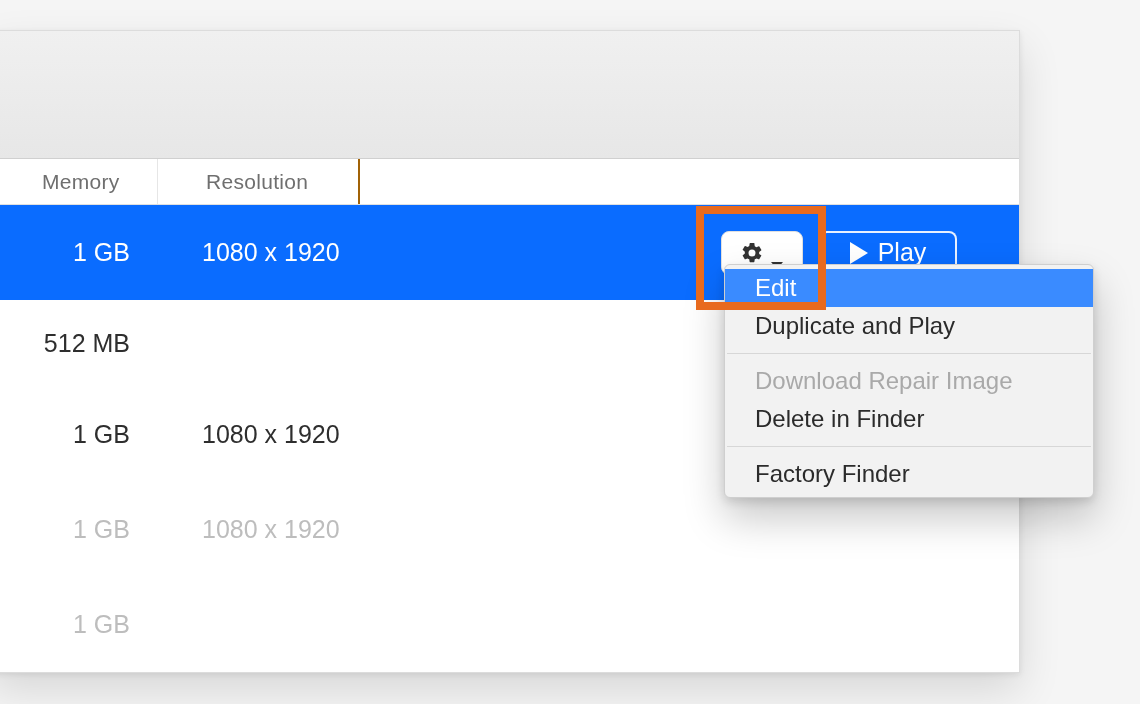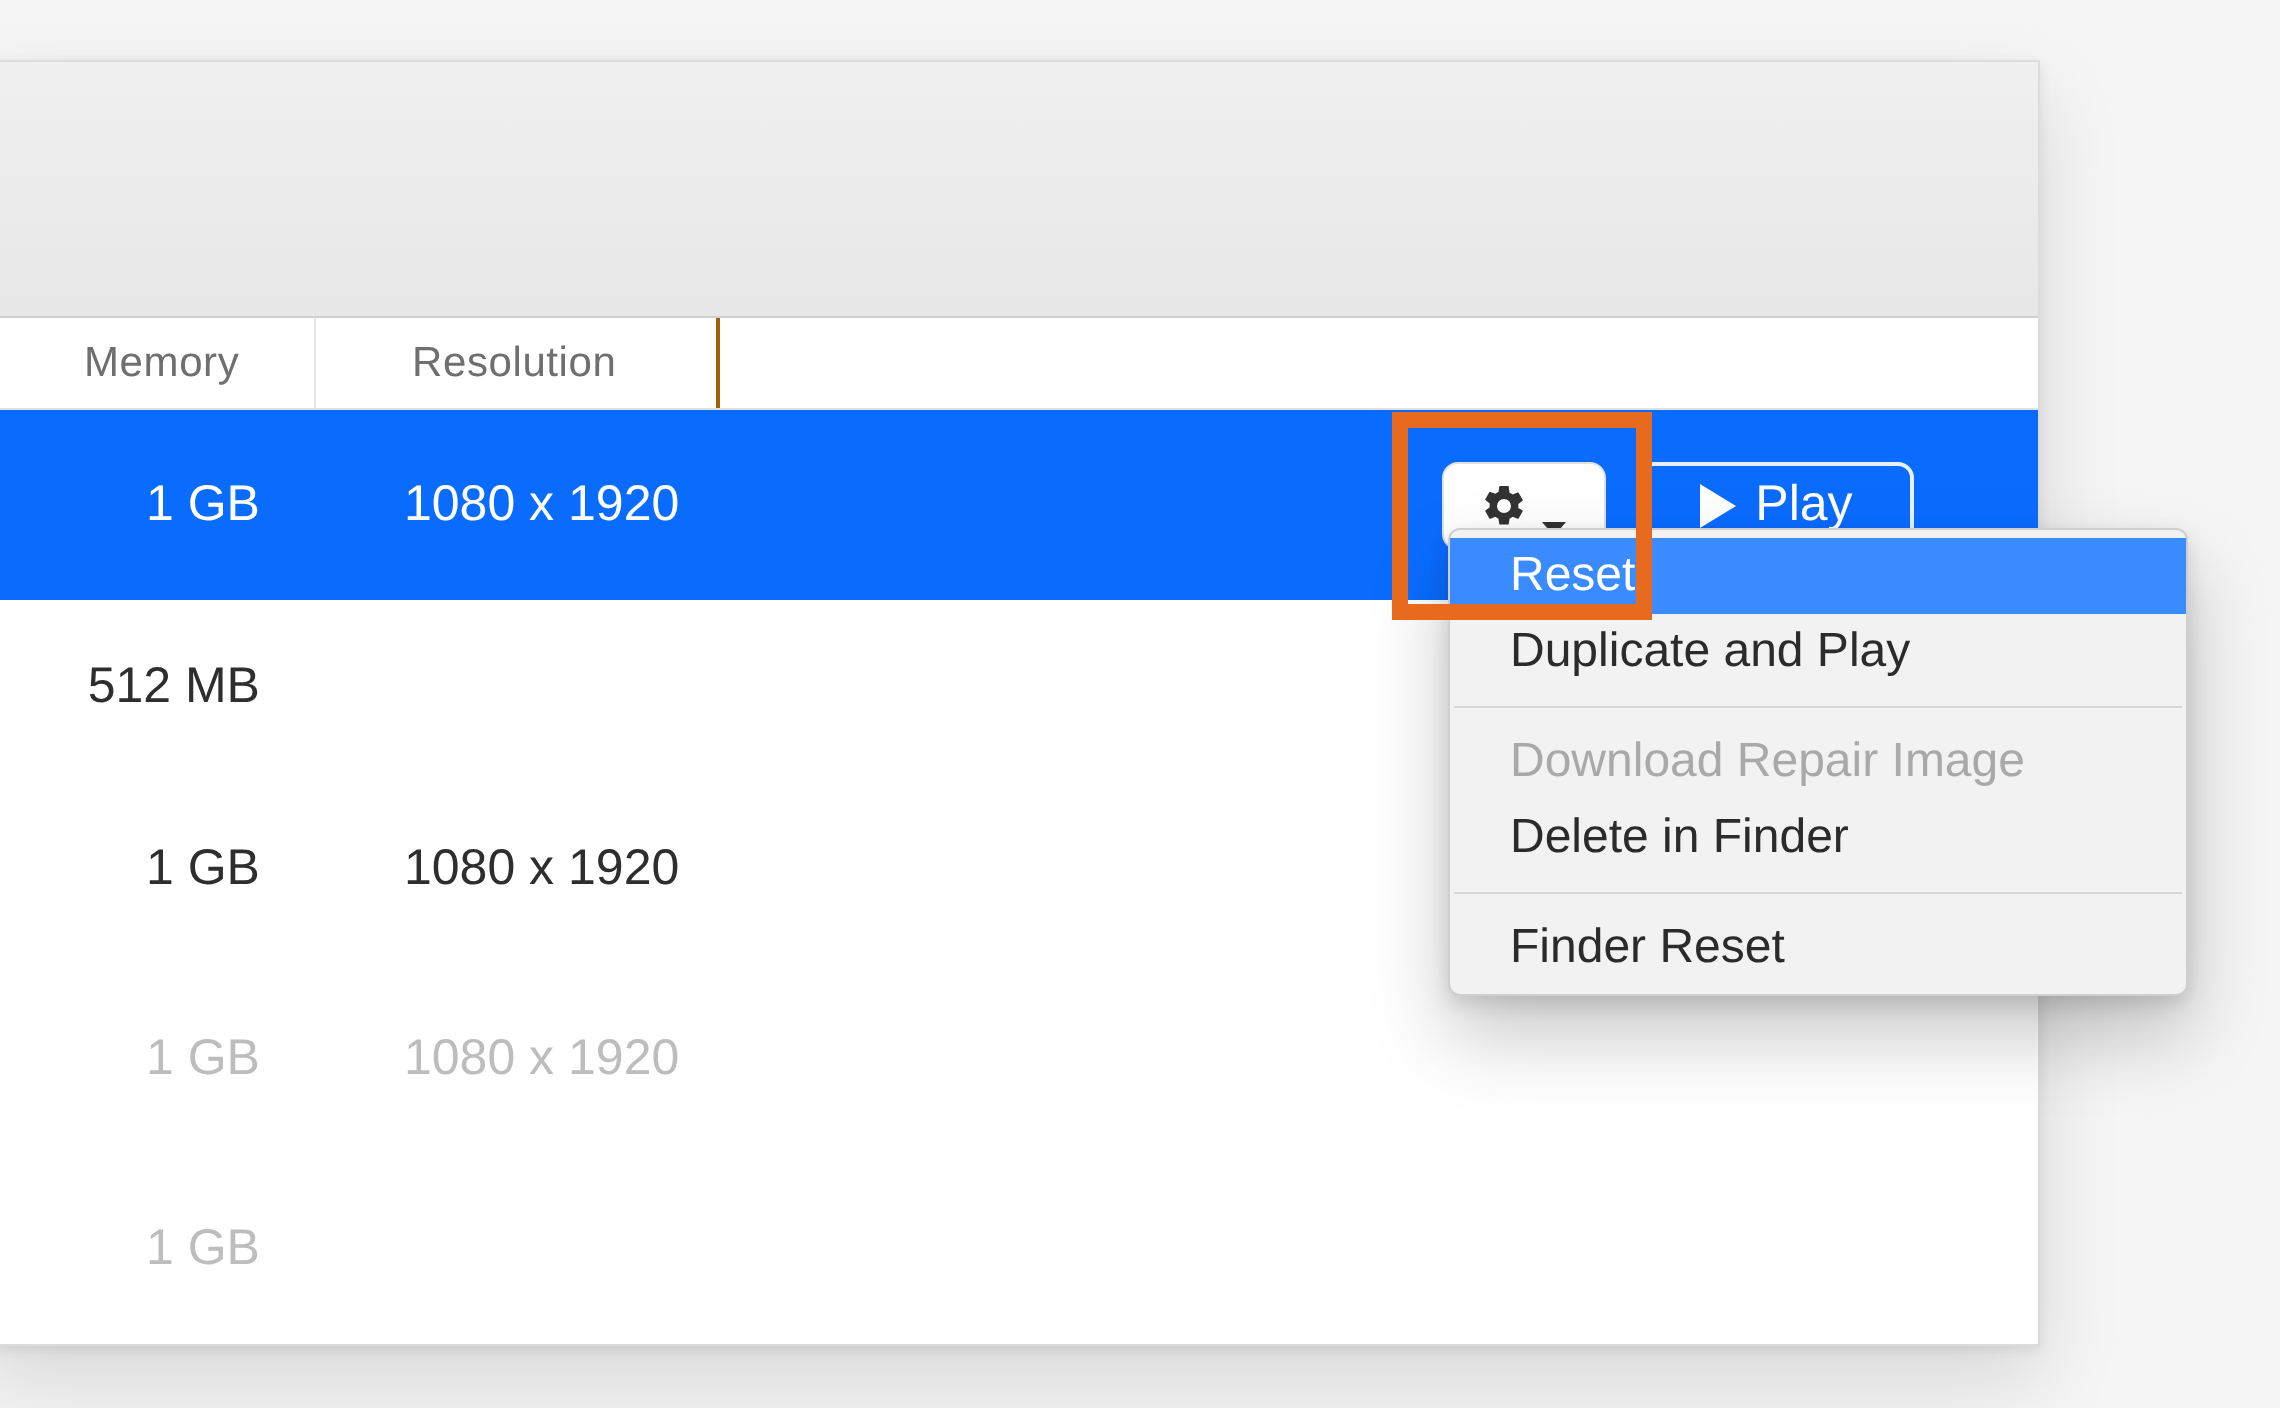--- a/index.html
+++ b/index.html
@@ -202,20 +202,20 @@
       <div class="cell-memory">1 GB</div>
       <div class="cell-resolution"></div>
     </div>
 
   </div>
 </div>
 
 <div class="highlight-box"></div>
 
 <div class="dropdown">
-  <div class="menu-item selected">Reset</div>
+  <div class="menu-item selected">Edit</div>
   <div class="menu-item">Duplicate and Play</div>
   <div class="menu-sep"></div>
   <div class="menu-item disabled">Download Repair Image</div>
   <div class="menu-item">Delete in Finder</div>
   <div class="menu-sep"></div>
-  <div class="menu-item">Finder Reset</div>
+  <div class="menu-item">Factory Finder</div>
 </div>
 
 </body></html>

